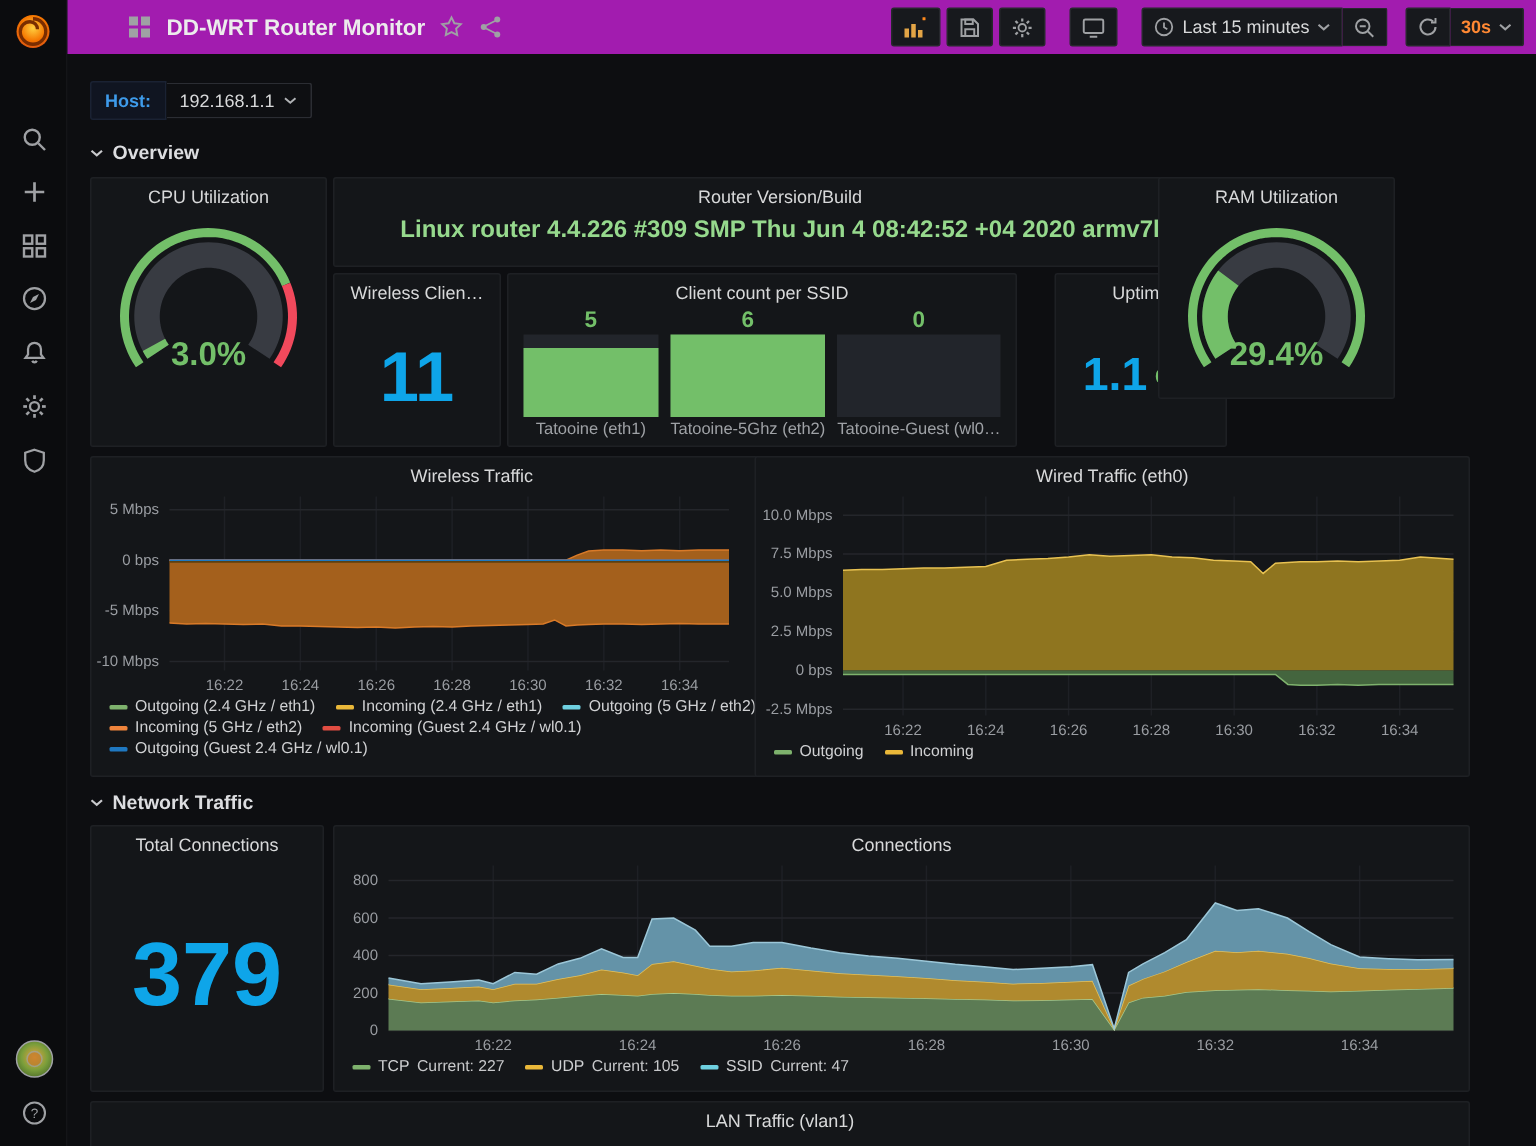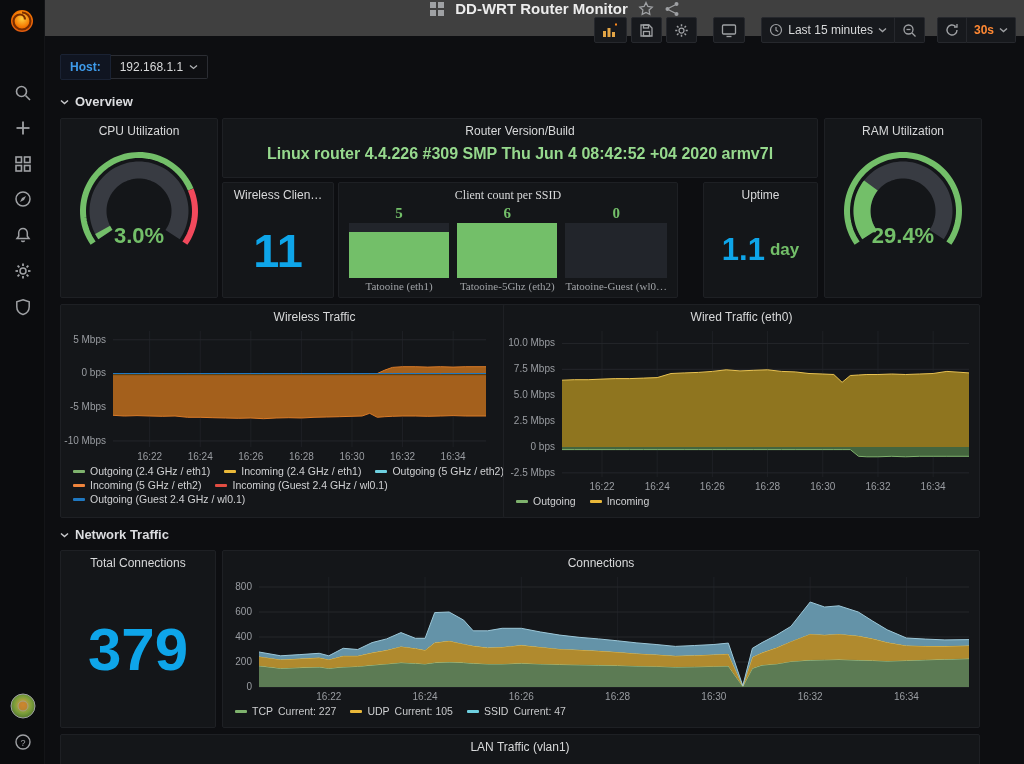--- a/index.html
+++ b/index.html
@@ -7,21 +7,21 @@
     font-family:"Liberation Sans", sans-serif; }
   .app { position:relative; width:1024px; height:764px; background:#0d0e11; color:#d8d9da; }
 
   
   .sidebar { position:absolute; left:0; top:0; width:45px; height:764px; background:#0b0c0e; border-right:1px solid #141518; }
   .logo { position:absolute; left:8px; top:7px; width:28px; height:28px; cursor:pointer; }
   .side-btn { position:absolute; left:0; width:45px; height:30px; display:flex; align-items:center; justify-content:center; color:#9fa1a4; cursor:pointer; }
   .side-btn svg { stroke:#9fa1a4; }
 
   
-  .topbar { position:absolute; left:45px; top:0; width:979px; height:36px; background:#404040; display:flex; align-items:center;flex-direction:column; }
+  .topbar { position:absolute; left:45px; top:0; width:979px; height:36px; background:#a21caf; display:flex; align-items:center; }
   .tb-left { display:flex; align-items:center; gap:10px; padding-left:40px; }
   .dash-title { font-size:15px; font-weight:700; color:#ececec; cursor:pointer; }
   .tb-right { margin-left:auto; display:flex; align-items:center; gap:4px; padding-right:8px; }
   .tb-btn { height:26px; min-width:30px; padding:0 7px; background:#17191d; border:1px solid #26282d; border-radius:2px; display:flex; align-items:center; justify-content:center; gap:5px; color:#9fa1a4; font-size:12px; cursor:pointer; }
   .tb-group { display:flex; }
   .tb-group .tb-btn { border-radius:0; border-left-width:0; }
   .tb-group .tb-btn:first-child { border-radius:2px 0 0 2px; border-left-width:1px; }
   .tb-group .tb-btn:last-child { border-radius:0 2px 2px 0; }
   .tb-sp { width:8px; }
   .refresh-int { color:#ff8833; font-weight:700; font-size:12px; }
@@ -282,21 +282,21 @@
     <div class="version-val">Linux router 4.4.226 #309 SMP Thu Jun 4 08:42:52 +04 2020 armv7l</div>
   </div>
 
   <div class="panel" style="left:222px; top:182px; width:112px; height:116px;">
     <div class="p-title">Wireless Clien…</div>
     <div class="stat-center">
         <span class="big-val" style="font-size:47px">11</span>
       </div>
   </div>
 
-  <div class="panel" style="left:338px; top:182px; width:340px; height:116px;font-family:Liberation Serif, serif;">
+  <div class="panel" style="left:338px; top:182px; width:340px; height:116px;">
     <div class="p-title">Client count per SSID</div>
     <div class="bars-row">
         <div class="bar-col">
           <div class="bar-val">5</div>
           <div class="bar-track">
             <div class="bar-fill" style="height: 83.3333%; background: rgb(115, 191, 105);"></div>
           </div>
           <div class="bar-lbl">Tatooine (eth1)</div>
         </div>
         <div class="bar-col">
@@ -317,21 +317,21 @@
   </div>
 
   <div class="panel" style="left:703px; top:182px; width:115px; height:116px;">
     <div class="p-title">Uptime</div>
     <div class="stat-center">
       <span class="big-val" style="font-size:31px">1.1</span>
       <span class="uptime-unit">day</span>
     </div>
   </div>
 
-  <div class="panel" style="left:824px; top:118px; width:158px; height:180px;">
+  <div class="panel" style="left:772px; top:118px; width:158px; height:148px;">
     <div class="p-title">RAM Utilization</div>
     <div class="gauge-wrap">
         <svg width="152" height="132" viewBox="0 0 152 132">
           <path d="M30.13 104.12 L28.22 101.20 L26.49 98.17 L24.96 95.03 L23.62 91.81 L22.49 88.51 L21.56 85.14 L20.85 81.72 L20.35 78.27 L20.07 74.79 L20.00 71.30 L20.16 67.82 L20.53 64.34 L21.11 60.90 L21.91 57.51 L22.92 54.16 L24.13 50.89 L25.55 47.70 L27.16 44.61 L28.96 41.62 L30.94 38.75 L33.10 36.00 L35.43 33.40 L37.91 30.95 L40.54 28.66 L43.31 26.53 L46.21 24.58 L49.22 22.82 L52.33 21.25 L55.54 19.87 L58.83 18.70 L62.18 17.73 L65.59 16.98 L69.04 16.43 L72.51 16.11 L76.00 16.00 L79.49 16.11 L82.96 16.43 L86.41 16.98 L89.82 17.73 L93.17 18.70 L96.46 19.87 L99.67 21.25 L102.78 22.82 L105.79 24.58 L108.69 26.53 L111.46 28.66 L114.09 30.95 L116.57 33.40 L118.90 36.00 L121.06 38.75 L123.04 41.62 L124.84 44.61 L126.45 47.70 L127.87 50.89 L129.08 54.16 L130.09 57.51 L130.89 60.90 L131.47 64.34 L131.84 67.82 L132.00 71.30 L131.93 74.79 L131.65 78.27 L131.15 81.72 L130.44 85.14 L129.51 88.51 L128.38 91.81 L127.04 95.03 L125.51 98.17 L123.78 101.20 L121.87 104.12 " fill="none" stroke="#73bf69" stroke-width="6"></path>
           <path d="M42.41 95.52 L41.02 93.38 L39.75 91.16 L38.63 88.86 L37.65 86.50 L36.82 84.08 L36.14 81.62 L35.62 79.12 L35.26 76.59 L35.05 74.04 L35.00 71.49 L35.11 68.94 L35.38 66.40 L35.81 63.88 L36.40 61.39 L37.13 58.94 L38.02 56.55 L39.06 54.21 L40.24 51.94 L41.56 49.76 L43.01 47.65 L44.59 45.65 L46.29 43.74 L48.11 41.94 L50.04 40.27 L52.07 38.71 L54.19 37.28 L56.39 35.99 L58.67 34.84 L61.02 33.83 L63.43 32.98 L65.88 32.27 L68.38 31.71 L70.90 31.32 L73.45 31.08 L76.00 31.00 L78.55 31.08 L81.10 31.32 L83.62 31.71 L86.12 32.27 L88.57 32.98 L90.98 33.83 L93.33 34.84 L95.61 35.99 L97.81 37.28 L99.93 38.71 L101.96 40.27 L103.89 41.94 L105.71 43.74 L107.41 45.65 L108.99 47.65 L110.44 49.76 L111.76 51.94 L112.94 54.21 L113.98 56.55 L114.87 58.94 L115.60 61.39 L116.19 63.88 L116.62 66.40 L116.89 68.94 L117.00 71.49 L116.95 74.04 L116.74 76.59 L116.38 79.12 L115.86 81.62 L115.18 84.08 L114.35 86.50 L113.37 88.86 L112.25 91.16 L110.98 93.38 L109.59 95.52 " fill="none" stroke="#383b42" stroke-width="17"></path>
           <path d="M42.41 95.52 L41.04 93.42 L39.80 91.25 L38.69 89.00 L37.72 86.69 L36.90 84.33 L36.22 81.92 L35.69 79.47 L35.31 77.00 L35.08 74.50 L35.00 72.00 L35.08 69.50 L35.31 67.00 L35.69 64.53 L36.22 62.08 L36.90 59.67 L37.72 57.31 L38.69 55.00 L39.80 52.75 L41.04 50.58 L42.41 48.48 L43.91 46.48 " fill="none" stroke="#73bf69" stroke-width="17"></path>
           <text x="76" y="104" text-anchor="middle" font-size="22" font-weight="bold" fill="#73bf69">29.4%</text>
         </svg>
       </div>
   </div>

